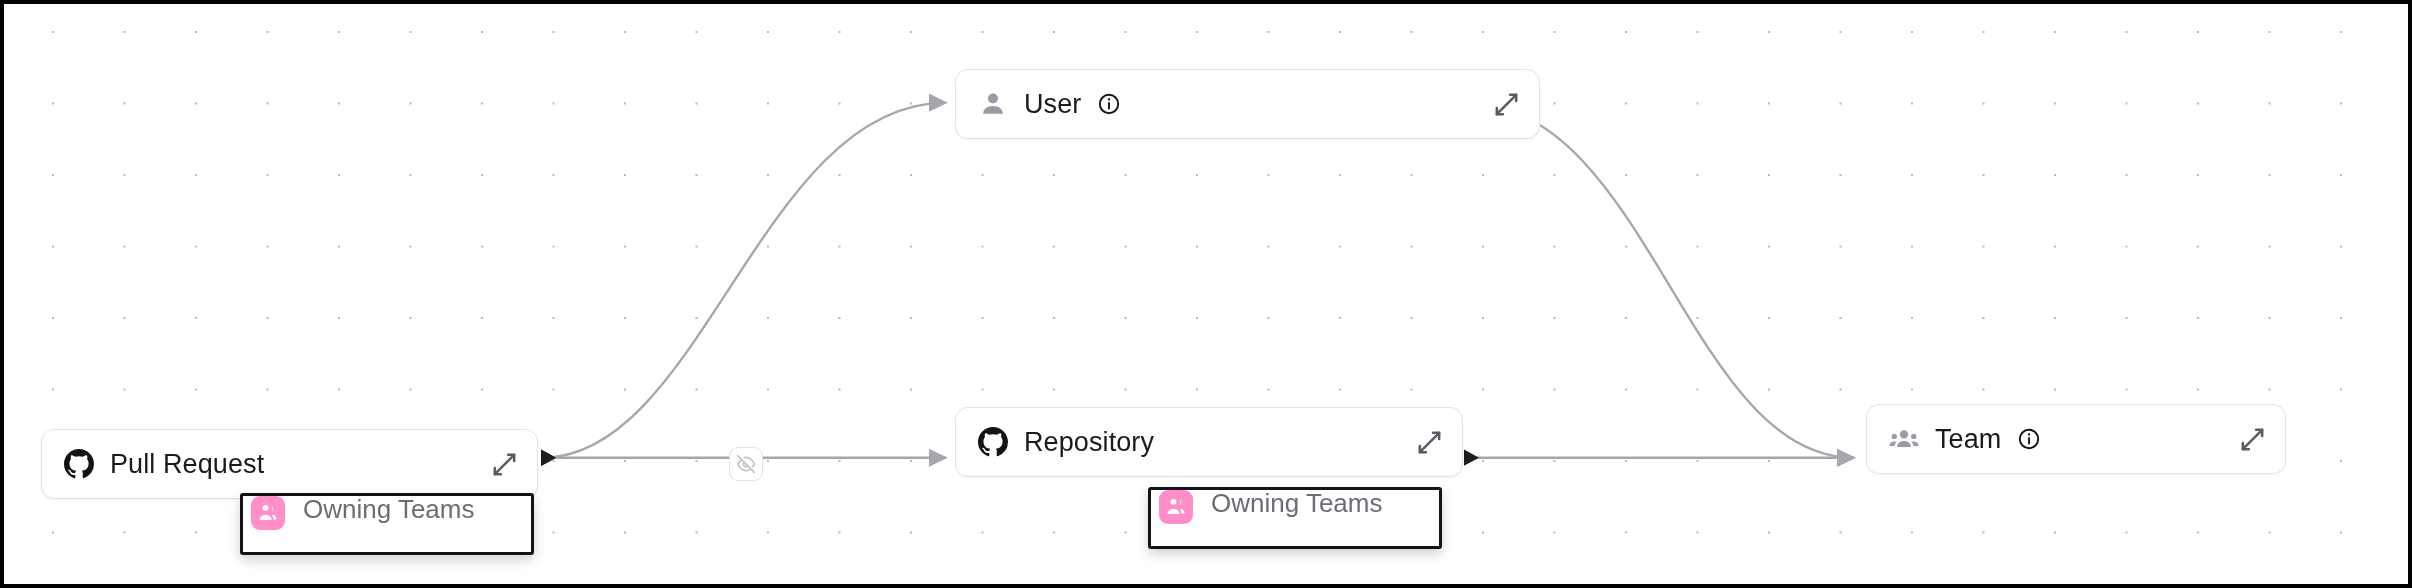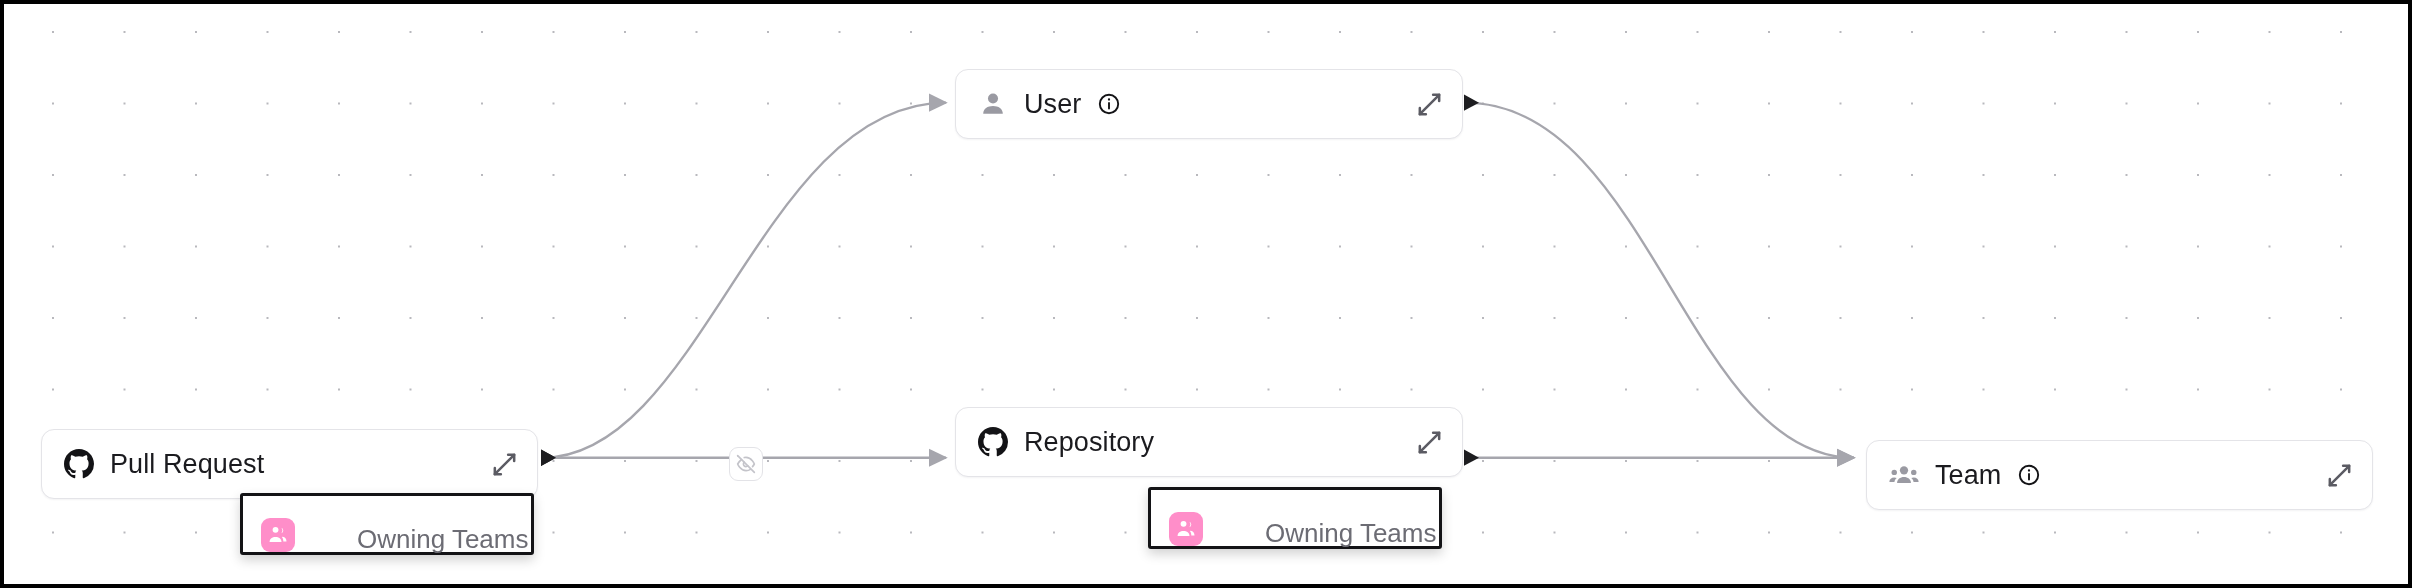--- a/index.html
+++ b/index.html
@@ -114,24 +114,23 @@
   }
 
   
   .attr-popover {
     position: absolute;
     box-sizing: border-box;
     background: #ffffff;
     border: 3px solid #131316;
     border-radius: 3px;
     display: flex;
-    align-items: flex-end;
-    padding: 0 18px;
+    align-items: flex-start;
+    padding: 0 8px;
     box-shadow: 0 5px 12px rgba(0,0,0,0.18);
-    gap: 44px;
   }
   .attr-icon {
     width: 34px;
     height: 34px;
     flex: 0 0 34px;
     border-radius: 9px;
     display: flex;
     align-items: center;
     justify-content: center;
     margin-right: 18px;
@@ -198,21 +197,21 @@
       <span class="node-spacer"></span>
       <span class="node-expand-icon">
         <svg width="29" height="29" viewBox="0 0 24 24" fill="none" stroke="#5b5b63" stroke-width="2.1" stroke-linecap="round" stroke-linejoin="round">
           <polyline points="15 4 20 4 20 9"></polyline>
           <polyline points="9 20 4 20 4 15"></polyline>
           <line x1="20" y1="4" x2="4" y2="20"></line>
         </svg>
       </span>
     </div>
 
-    <div class="node" style="left:951px; top:65px; width:508px; height:70px;">
+    <div class="node" style="left:951px; top:65px; width:585px; height:70px;">
       <span class="node-type-icon">
         <svg width="28" height="28" viewBox="0 0 24 24" fill="#9a9aa2">
           <circle cx="12" cy="7.3" r="4.3"></circle>
           <path d="M3.6 20.4c0-4.3 3.76-6.6 8.4-6.6s8.4 2.3 8.4 6.6z"></path>
         </svg>
       </span>
       <span class="node-label">User</span>
       <span class="node-info-icon">
         <svg width="24" height="24" viewBox="0 0 24 24" fill="none" stroke="#131316" stroke-width="1.9">
           <circle cx="12" cy="12" r="9.2"></circle>
@@ -247,21 +246,21 @@
       <span class="node-spacer"></span>
       <span class="node-expand-icon">
         <svg width="29" height="29" viewBox="0 0 24 24" fill="none" stroke="#5b5b63" stroke-width="2.1" stroke-linecap="round" stroke-linejoin="round">
           <polyline points="15 4 20 4 20 9"></polyline>
           <polyline points="9 20 4 20 4 15"></polyline>
           <line x1="20" y1="4" x2="4" y2="20"></line>
         </svg>
       </span>
     </div>
 
-    <div class="node" style="left:1862px; top:436px; width:507px; height:70px;">
+    <div class="node" style="left:1862px; top:400px; width:420px; height:70px;">
       <span class="node-type-icon">
         <svg width="32" height="26" viewBox="0 0 32 24" fill="#9a9aa2">
           <circle cx="16" cy="7" r="4.4"></circle>
           <path d="M8.6 20.6c0-4.3 3.3-6.6 7.4-6.6s7.4 2.3 7.4 6.6z"></path>
           <circle cx="5.6" cy="9.2" r="2.9"></circle>
           <path d="M0.4 19.4c0-3.1 2.3-4.8 5.2-4.8 1 0 1.9.2 2.7.6-1.4 1.1-2.3 2.6-2.5 4.2z"></path>
           <circle cx="26.4" cy="9.2" r="2.9"></circle>
           <path d="M31.6 19.4c0-3.1-2.3-4.8-5.2-4.8-1 0-1.9.2-2.7.6 1.4 1.1 2.3 2.6 2.5 4.2z"></path>
         </svg>
       </span>

